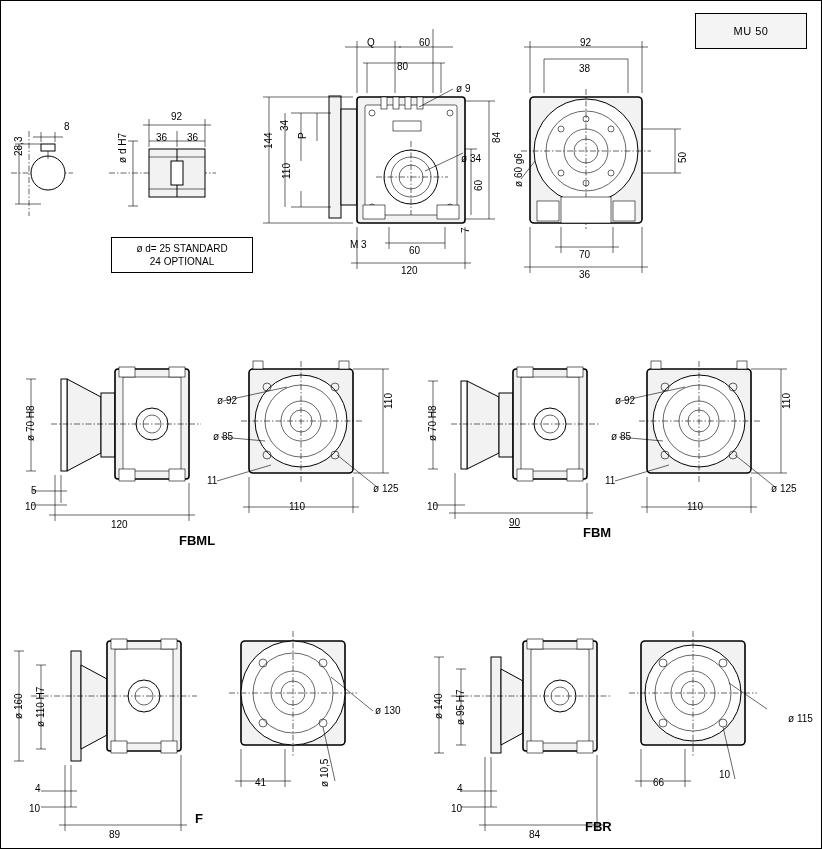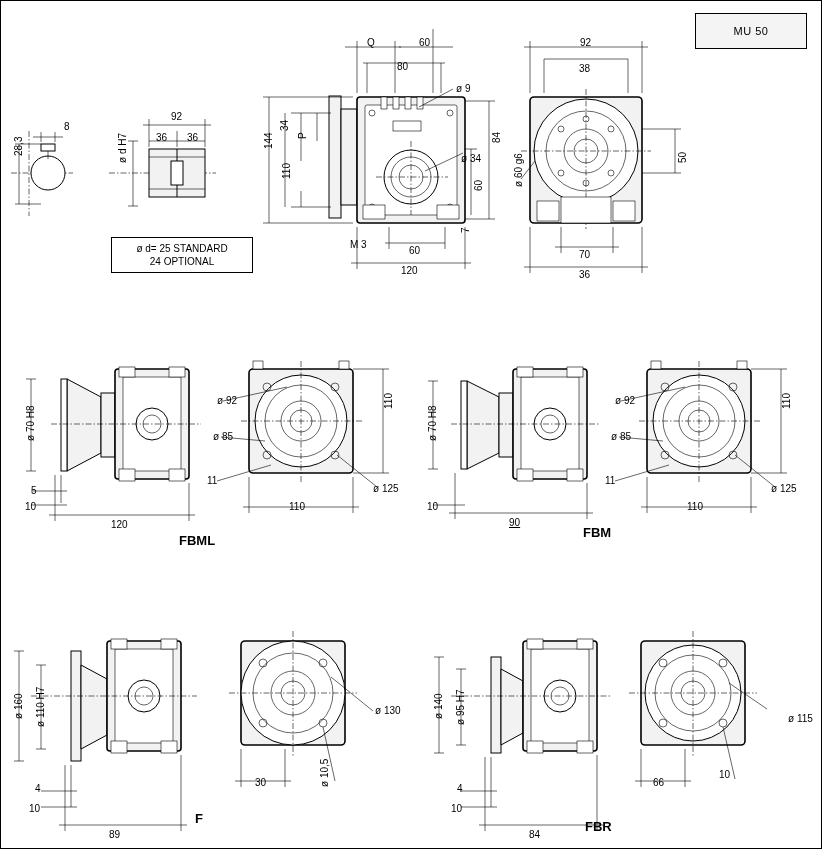--- a/index.html
+++ b/index.html
@@ -417,21 +417,21 @@
   <div class="lbl" style="left:686px;top:500px;">110</div>
   <div class="lbl v" style="left:780px;top:408px;">110</div>
   <div class="lbl" style="left:770px;top:482px;">ø 125</div>
   <div class="lbl mid" style="left:582px;top:524px;">FBM</div>
 
   <div class="lbl v" style="left:12px;top:718px;">ø 160</div>
   <div class="lbl v" style="left:34px;top:726px;">ø 110 H7</div>
   <div class="lbl" style="left:34px;top:782px;">4</div>
   <div class="lbl" style="left:28px;top:802px;">10</div>
   <div class="lbl" style="left:108px;top:828px;">89</div>
-  <div class="lbl" style="left:254px;top:776px;">30</div>
+  <div class="lbl" style="left:254px;top:776px;">41</div>
   <div class="lbl" style="left:374px;top:704px;">ø 130</div>
   <div class="lbl v" style="left:318px;top:786px;">ø 10,5</div>
   <div class="lbl mid" style="left:194px;top:810px;">F</div>
 
   <div class="lbl v" style="left:432px;top:718px;">ø 140</div>
   <div class="lbl v" style="left:454px;top:724px;">ø 95 H7</div>
   <div class="lbl" style="left:456px;top:782px;">4</div>
   <div class="lbl" style="left:450px;top:802px;">10</div>
   <div class="lbl" style="left:528px;top:828px;">84</div>
   <div class="lbl" style="left:652px;top:776px;">66</div>

